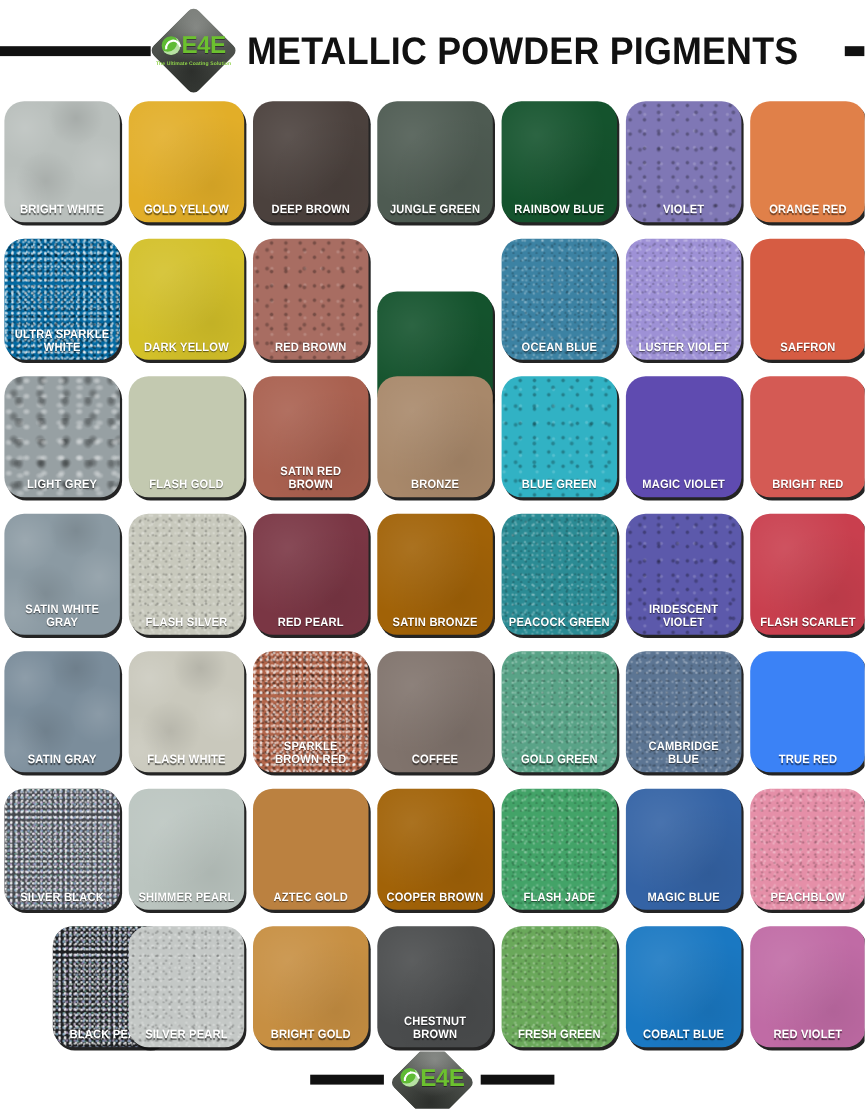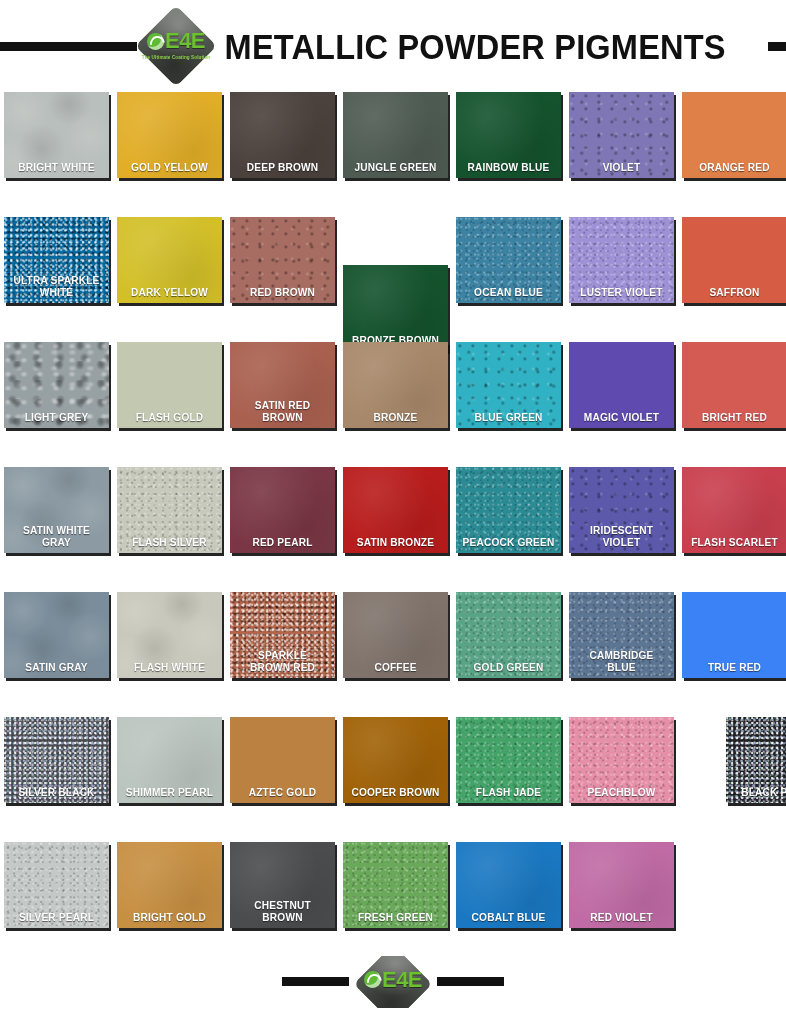--- a/index.html
+++ b/index.html
@@ -128,24 +128,25 @@
     grid-template-columns: repeat(7, 105px);
     grid-auto-rows: 110px;
     column-gap: 8px;
     row-gap: 15px;
     padding: 0 4px;
     box-sizing: border-box;
   }
   .swatch {
     position: relative;
     width: 105px;
-    height: 86px;
+    height: 110px;
     box-sizing: border-box;
     overflow: hidden;
     box-shadow: 2px 3px 0 0 rgba(17,17,17,.92);
+    border-radius: 18px;
   }
   .swatch .tex {
     position: absolute;
     inset: 0;
     pointer-events: none;
   }
   .swatch-label {
     position: absolute;
     left: 0;
     right: 0;
@@ -372,21 +373,21 @@
 GRAY</div>
     </div>
     <div class="swatch" style="background: rgb(200, 201, 189);">
       <div class="tex tex-grain"></div>
       <div class="swatch-label">FLASH SILVER</div>
     </div>
     <div class="swatch" style="background: rgb(122, 54, 68);">
       <div class="tex tex-soft"></div>
       <div class="swatch-label">RED PEARL</div>
     </div>
-    <div class="swatch" style="background: #b91c1c;">
+    <div class="swatch" style="background: #a16207;">
       <div class="tex tex-soft"></div>
       <div class="swatch-label">SATIN BRONZE</div>
     </div>
     <div class="swatch" style="background: rgb(43, 139, 148);">
       <div class="tex tex-grain"></div>
       <div class="swatch-label">PEACOCK GREEN</div>
     </div>
     <div class="swatch" style="background: rgb(92, 89, 171);">
       <div class="tex tex-speck"></div>
       <div class="swatch-label">IRIDESCENT
@@ -437,20 +438,24 @@
       <div class="tex tex-plain"></div>
       <div class="swatch-label">AZTEC GOLD</div>
     </div>
     <div class="swatch" style="background: #a16207;">
       <div class="tex tex-soft"></div>
       <div class="swatch-label">COOPER BROWN</div>
     </div>
     <div class="swatch" style="background: rgb(67, 163, 104);">
       <div class="tex tex-grain"></div>
       <div class="swatch-label">FLASH JADE</div>
+    </div>
+    <div class="swatch" style="background: rgb(52, 99, 165);">
+      <div class="tex tex-soft"></div>
+      <div class="swatch-label">MAGIC BLUE</div>
     </div>
     <div class="swatch" style="background: rgb(229, 143, 168);">
       <div class="tex tex-grain"></div>
       <div class="swatch-label">PEACHBLOW</div>
     </div>
     <div class="swatch" style="background: rgb(29, 31, 34); margin-left: 44px;">
       <div class="tex tex-glitter"></div>
       <div class="swatch-label">BLACK PEARL</div>
     </div>
     <div class="swatch" style="background: rgb(196, 200, 198);">

